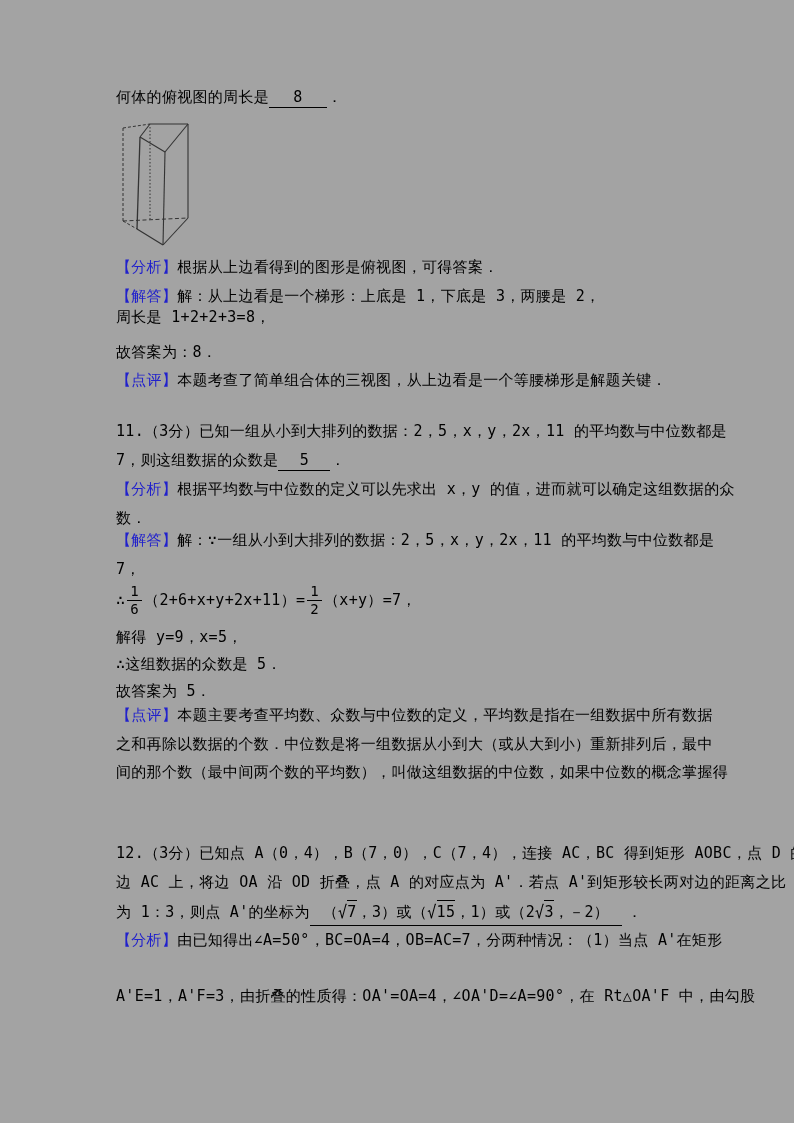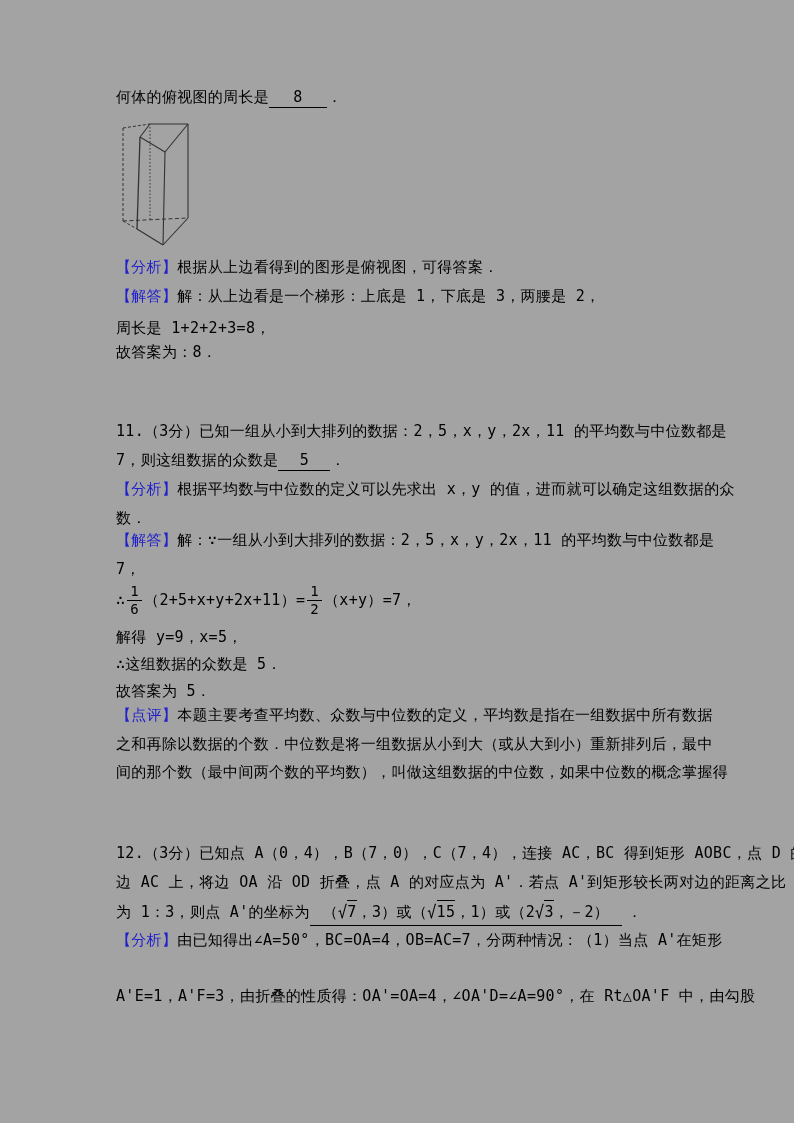--- a/index.html
+++ b/index.html
@@ -94,27 +94,30 @@
     <line x1="78" y1="98" x2="53" y2="125" stroke-width="1.1"></line>
   </svg>
 
   <div class="line" style="top:257px">
     <span class="lbl">【分析】</span><span>根据从上边看得到的图形是俯视图，可得答案．</span>
   </div>
 
   <div class="line" style="top:286px">
     <span class="lbl">【解答】</span><span>解：从上边看是一个梯形：上底是 1，下底是 3，两腰是 2，</span>
   </div>
-  <div class="line" style="top:318px">
+  <div class="line" style="top:307px">
     <span>周长是 1+2+2+3=8，</span>
   </div>
   <div class="line" style="top:342px">
     <span>故答案为：8．</span>
   </div>
 
+  <div class="line" style="top:370px">
+    <span class="lbl">【点评】</span><span>本题考查了简单组合体的三视图，从上边看是一个等腰梯形是解题关键．</span>
+  </div>
 
   <div class="line" style="top:421px">
     <span>11.（3分）已知一组从小到大排列的数据：2，5，x，y，2x，11 的平均数与中位数都是</span>
   </div>
   <div class="line" style="top:450px">
     <span>7，则这组数据的众数是</span><span class="blank narrow">5</span><span>．</span>
   </div>
 
   <div class="line" style="top:479px">
     <span class="lbl">【分析】</span><span>根据平均数与中位数的定义可以先求出 x，y 的值，进而就可以确定这组数据的众</span>
@@ -129,21 +132,21 @@
   <div class="line" style="top:559px">
     <span>7，</span>
   </div>
 
   <div class="eqline" style="top:579px">
     <span>∴</span>
     <span class="frac">
       <span class="num">1</span>
       <span class="den">6</span>
     </span>
-    <span>（2+5+x+y+2x+11）=</span>
+    <span>（2+6+x+y+2x+11）=</span>
     <span class="frac">
       <span class="num">1</span>
       <span class="den">2</span>
     </span>
     <span>（x+y）=7，</span>
   </div>
 
   <div class="line" style="top:627px">
     <span>解得 y=9，x=5，</span>
   </div>

